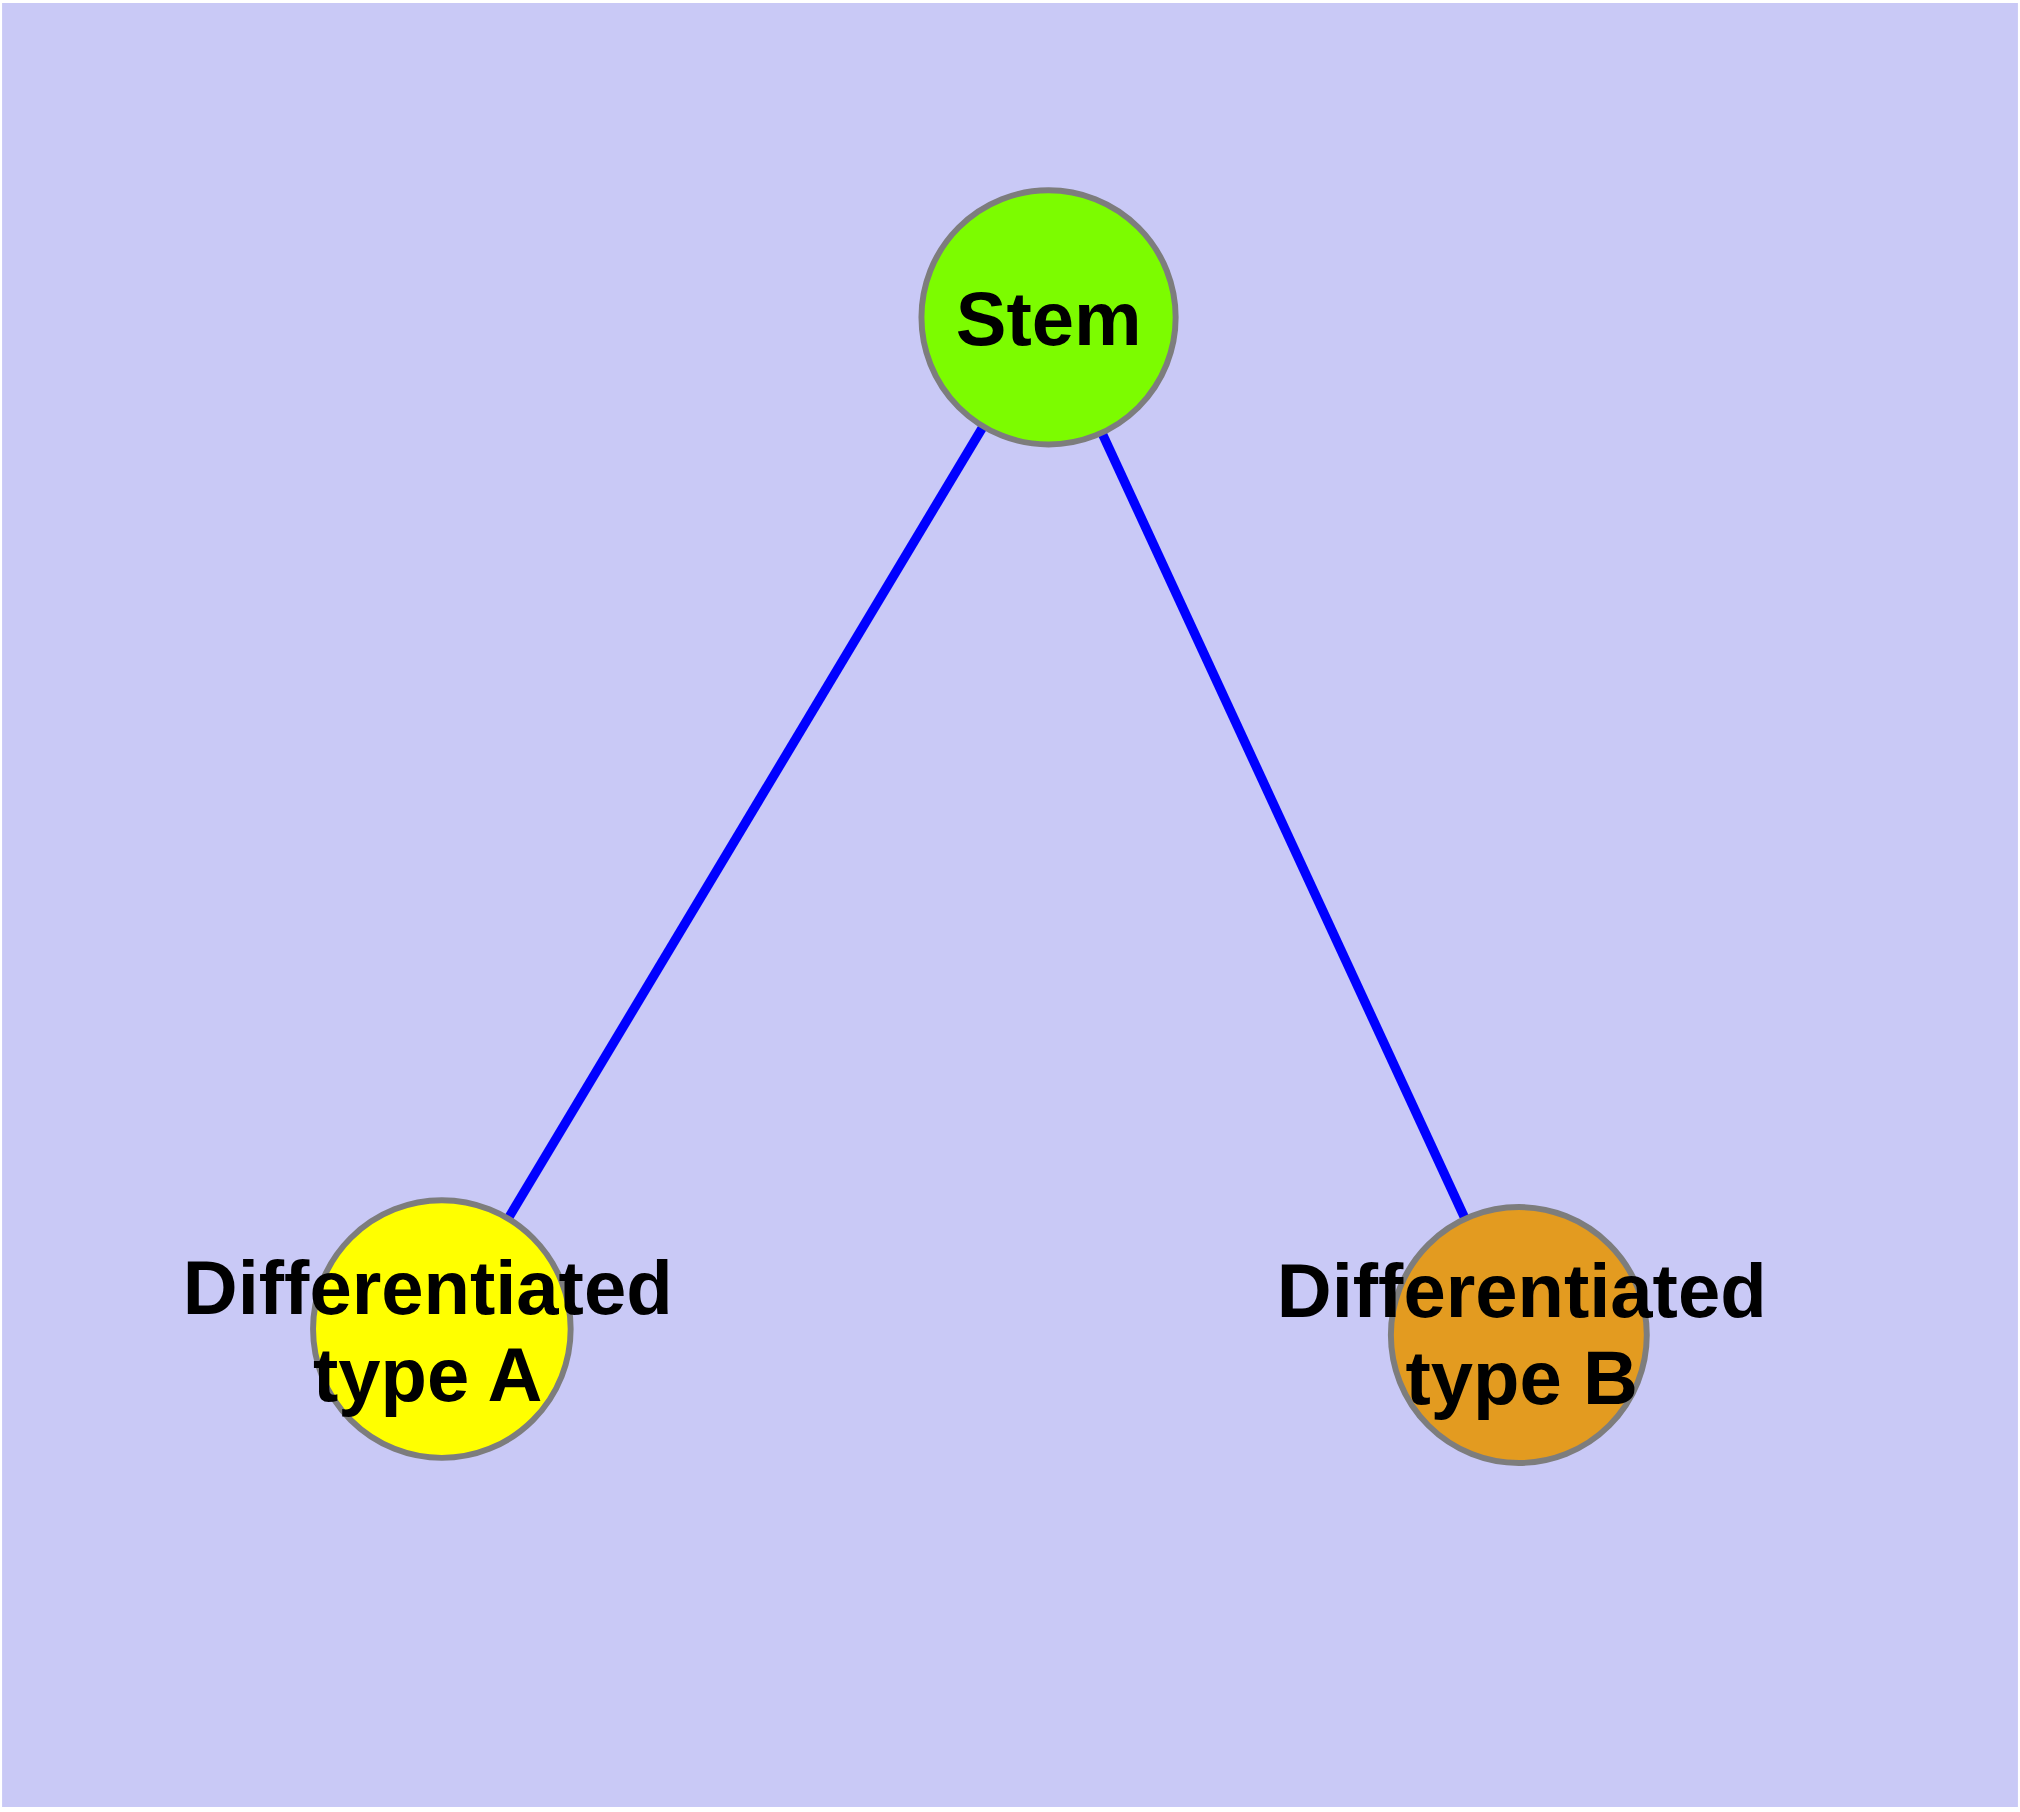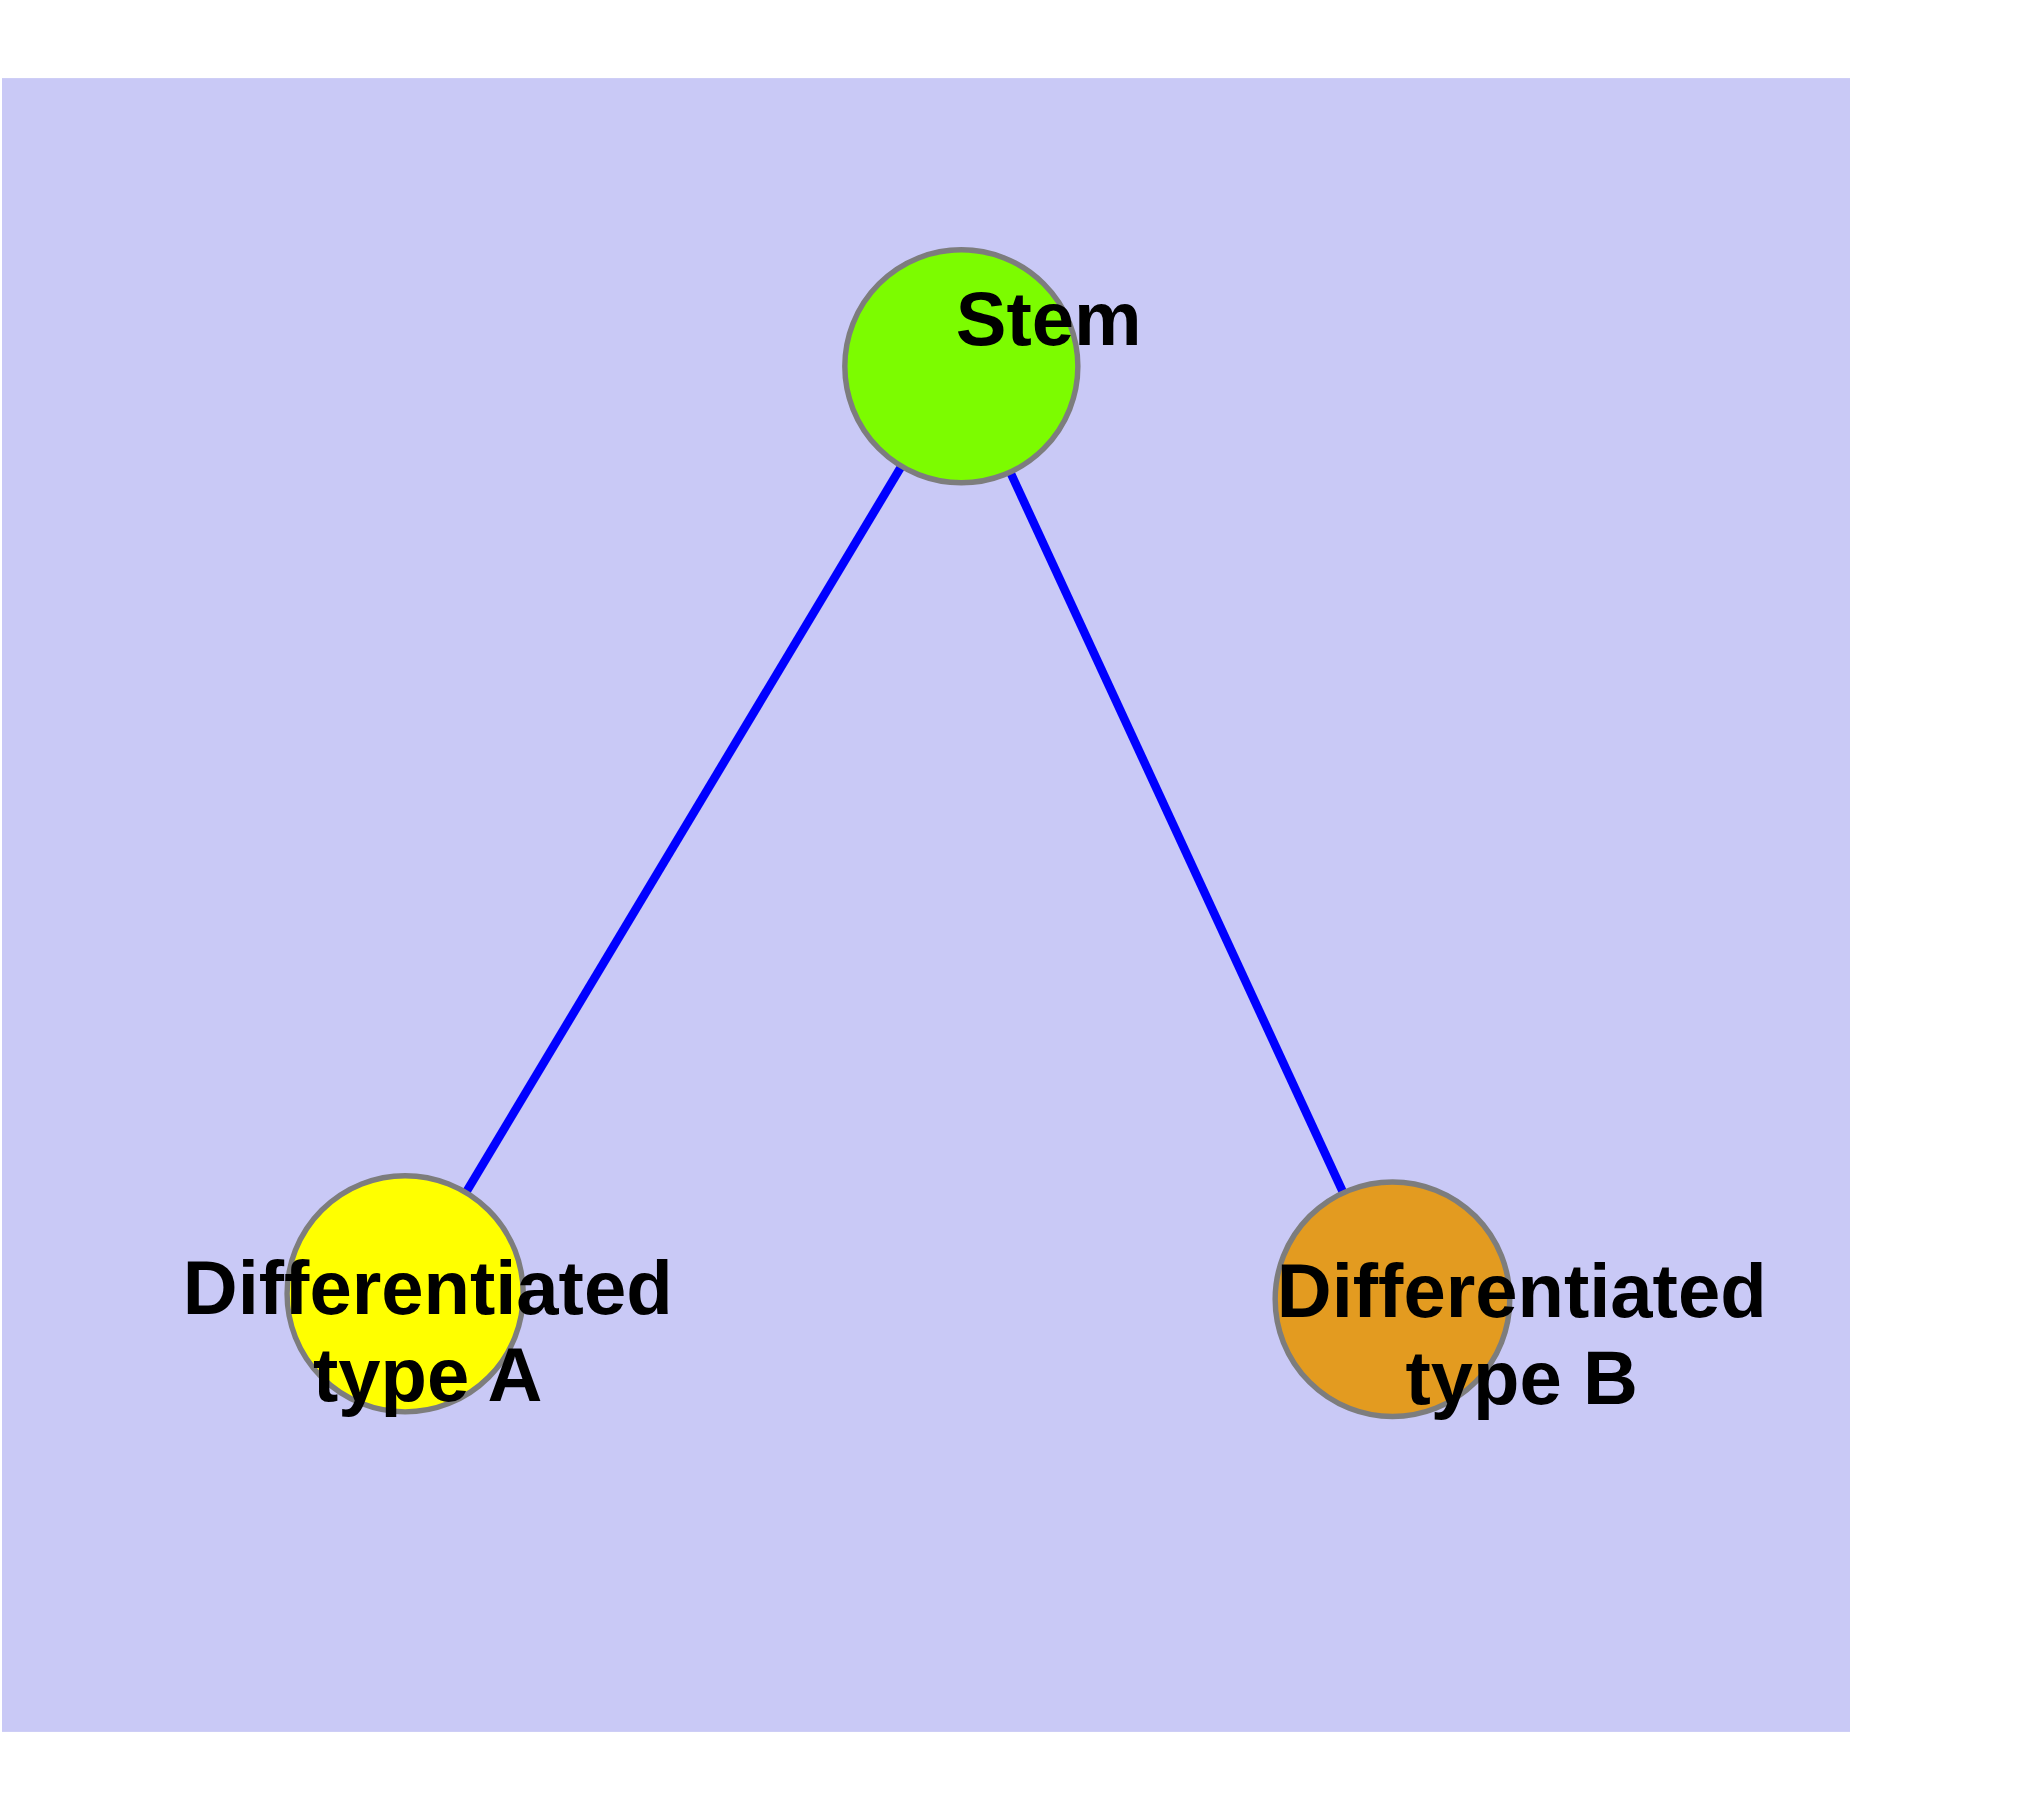--- a/index.html
+++ b/index.html
@@ -8,21 +8,21 @@
     background: #FFFFFF;
     width: 2021px;
     height: 1812px;
     overflow: hidden;
     font-family: "Liberation Sans", sans-serif;
   }
   .canvas {
     position: absolute;
     left: 1.7px;
     top: 3.4px;
-    width: 1848px;
+    width: 2016px;
     height: 1804px;
   }
   .graph-svg {
     position: absolute;
     left: 0;
     top: 0;
     width: 100%;
     height: 100%;
     display: block;
   }

